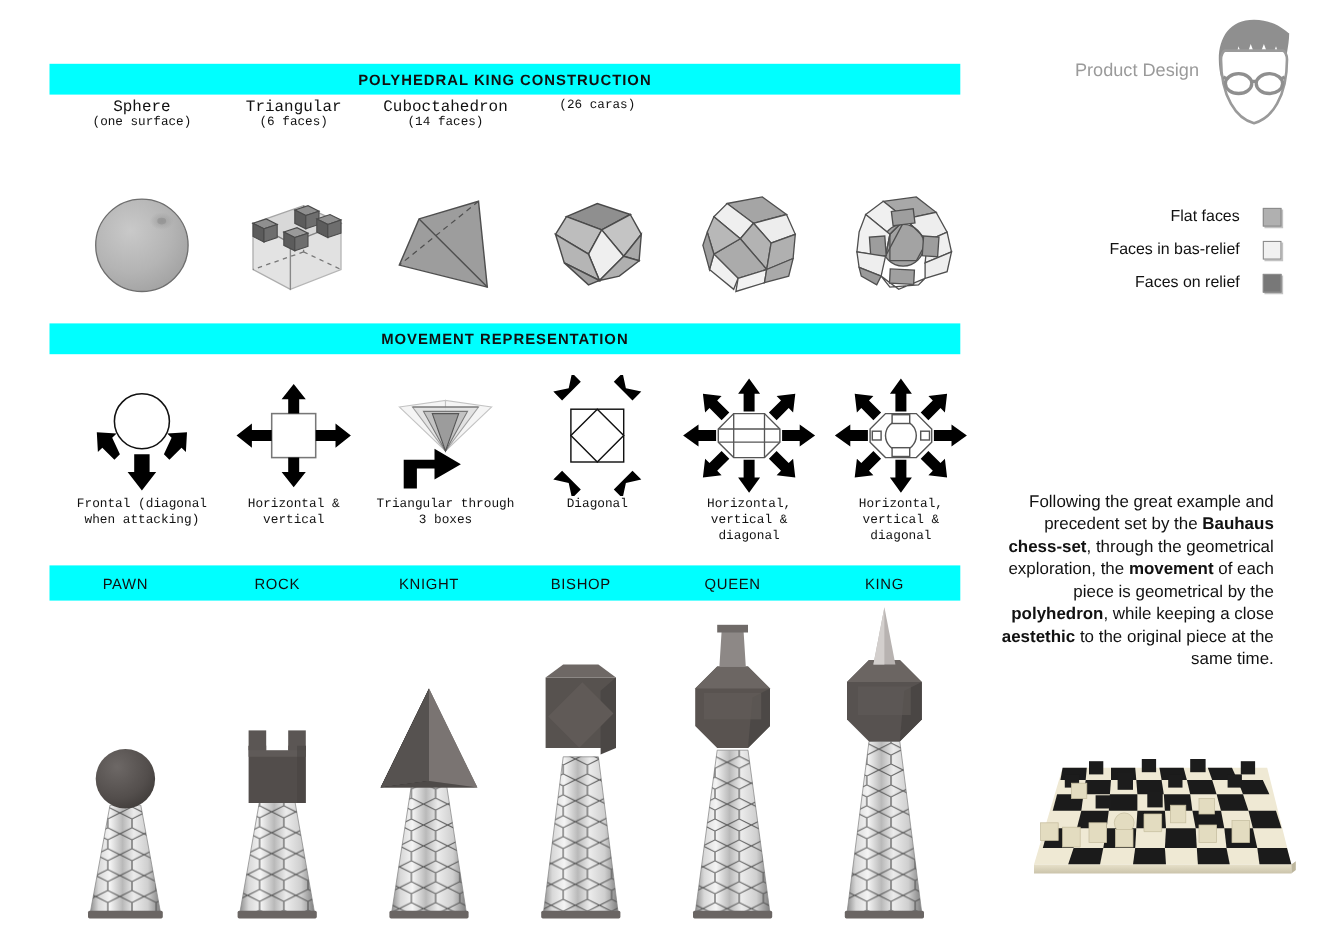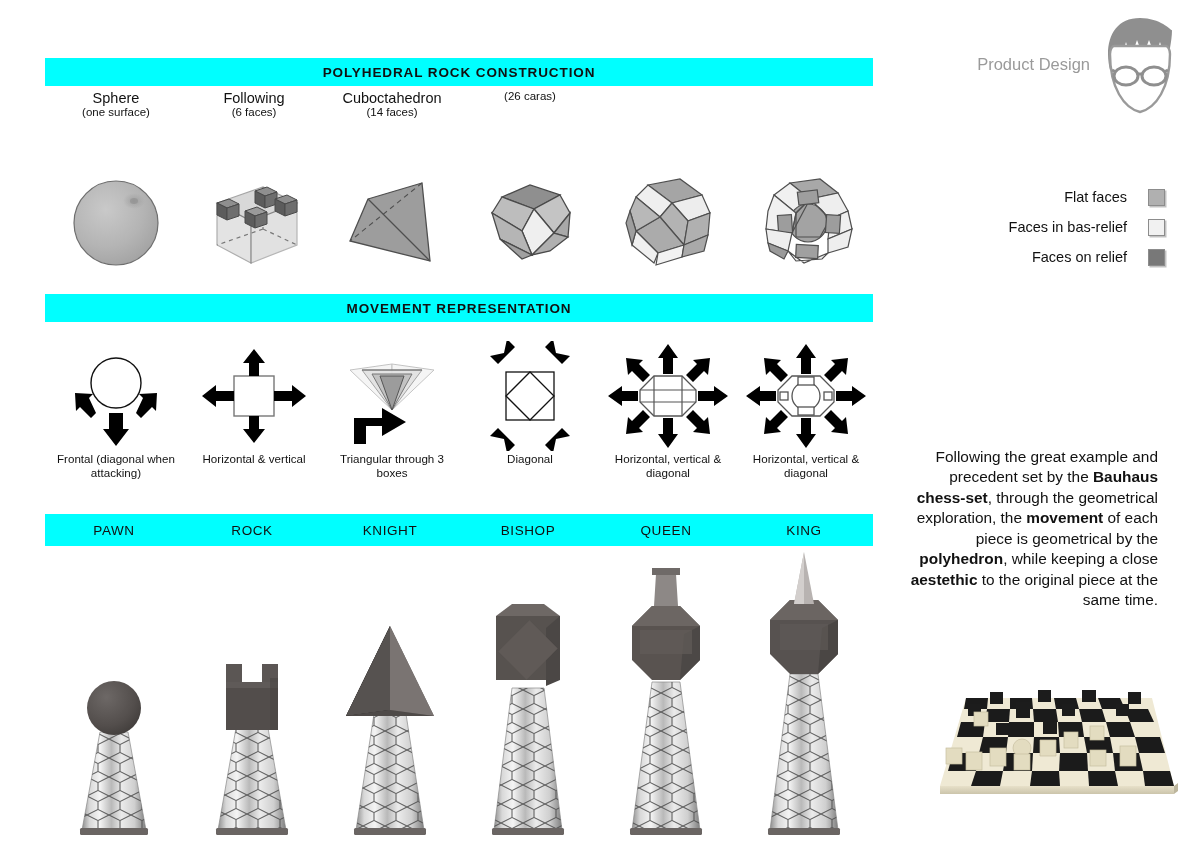--- a/index.html
+++ b/index.html
@@ -19,22 +19,22 @@
   }
   .banner-title {
     font-size: 13.5px; font-weight: bold; letter-spacing: .9px; color: #111;
   }
   #banner-forms { left: 45px; top: 58px; width: 828px; height: 28px; }
   #banner-move  { left: 45px; top: 294px; width: 828px; height: 28px; }
   #banner-pieces{ left: 45px; top: 514px; width: 828px; height: 32px; }
 
   
   .colgrid {
-    position: absolute; left: 47px; width: 828px;
-    display: grid; grid-template-columns: repeat(6, 1fr);
+    position: absolute; left: 60px; width: 828px;
+    display: grid; grid-template-columns: repeat(6, 1fr); font-family: Liberation Mono, monospace;
   }
   .col { display: flex; flex-direction: column; align-items: center; }
 
   
   #forms-labels { top: 90px; }
   .form-label { text-align: center; line-height: 1.12; padding: 0 2px; }
   .form-name { font-size: 14.5px; color: #111; display:block; }
   .form-faces { font-size: 11.5px; color: #111; display:block; }
 
   
@@ -93,33 +93,33 @@
   #blurb b { font-weight:bold; }
 
   #chessboard-photo { position:absolute; left:930px; top:690px; width:252px; height:120px; }
 </style>
 </head>
 <body>
 
 <div id="board">
 
   <div class="banner" id="banner-forms">
-    <span class="banner-title">POLYHEDRAL ROCK CONSTRUCTION</span>
+    <span class="banner-title">POLYHEDRAL KING CONSTRUCTION</span>
   </div>
 
   <div class="colgrid" id="forms-labels">
     <div class="col">
       <div class="form-label">
         <span class="form-name">Sphere</span>
         <span class="form-faces">(one surface)</span>
       </div>
     </div>
     <div class="col">
       <div class="form-label">
-        <span class="form-name">Following</span>
+        <span class="form-name">Triangular</span>
         <span class="form-faces">(6 faces)</span>
       </div>
     </div>
     <div class="col">
       <div class="form-label">
         <span class="form-name">Cuboctahedron</span>
         <span class="form-faces">(14 faces)</span>
       </div>
     </div>
     <div class="col">

